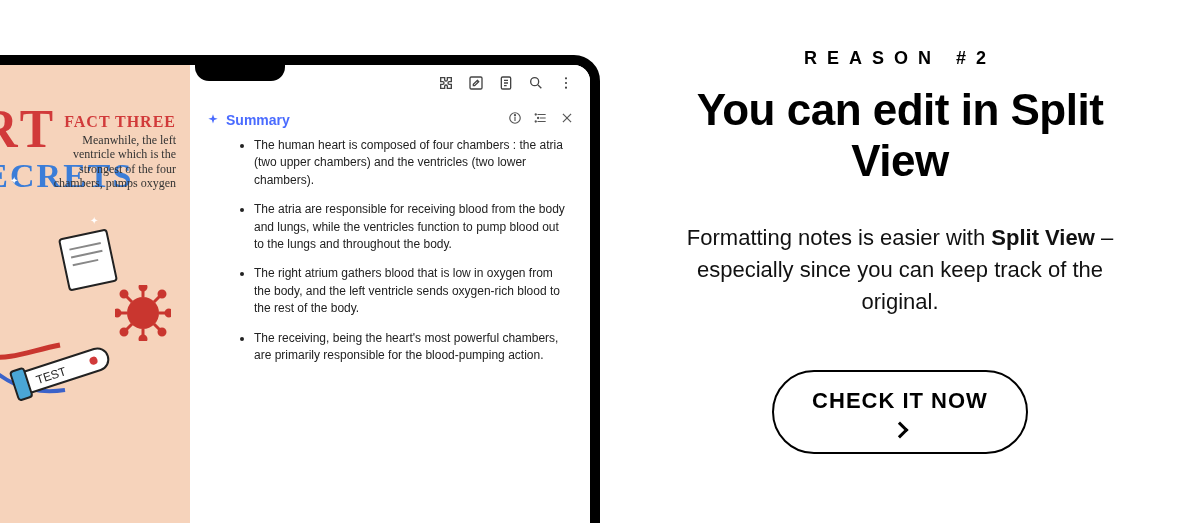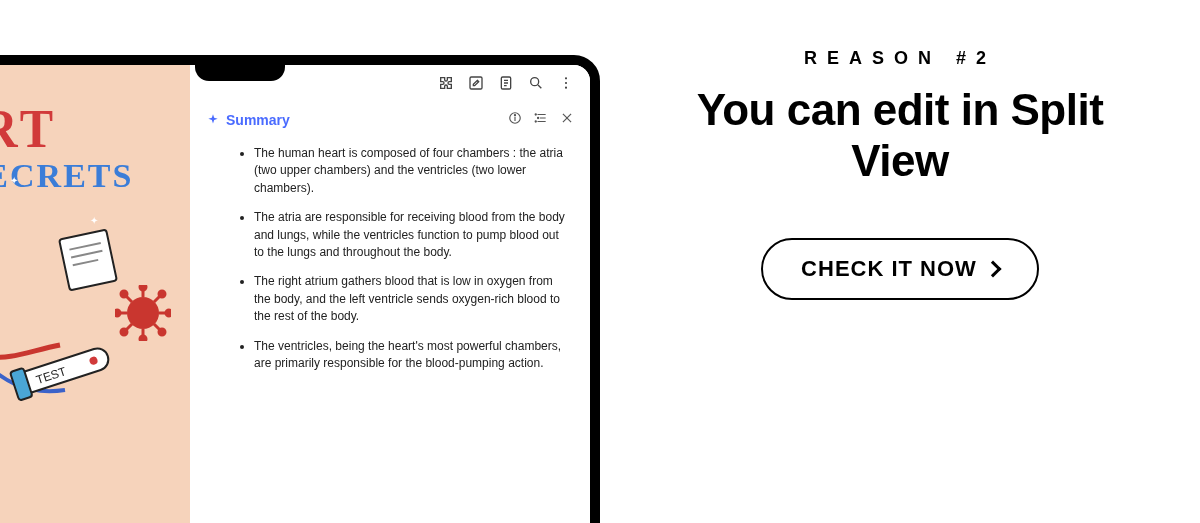--- a/index.html
+++ b/index.html
@@ -12,47 +12,51 @@
     .title-heart { font-family: Georgia, 'Times New Roman', serif; font-size:50px; font-weight:700; color:#d13a3a; letter-spacing:4px; line-height:1; transform:scaleY(1.1); }
     .title-of { font-family: 'Comic Sans MS', cursive; font-size:34px; color:#3b7dd8; letter-spacing:2px; margin-top:4px; font-weight:700; }
     .fact-three { position:absolute; right:14px; top:48px; width:130px; }
     .fact-three .flabel { color:#d13a3a; font-family:Georgia, serif; font-size:16px; font-weight:700; letter-spacing:1px; text-align:right;}
     .fact-three .ftxt { font-family: 'Brush Script MT', cursive; color:#333; font-size:12px; line-height:1.2; text-align:right; margin-top:2px;}
     .heart-vessel { position:absolute; bottom:20px; left:-30px; }
     .doodles { position:absolute; right:10px; top:170px; width:160px; height:160px; }
     .note-pane { flex:1; background:#fff; position:relative; padding:46px 16px 10px 16px; }
     .toolbar { position:absolute; top:10px; right:16px; display:flex; gap:14px; align-items:center; color:#555; }
     .toolbar svg { width:16px; height:16px; }
-    .summary-hd { display:flex; align-items:center; justify-content:space-between; margin-bottom:16px;}
+    .summary-hd { display:flex; align-items:center; justify-content:space-between; margin-bottom:8px;}
     .summary-hd-left { display:flex; align-items:center; gap:6px; color:#4a6bff; font-size:14px; font-weight:600;}
     .summary-hd-right { display:flex; align-items:center; gap:12px; color:#555;}
     .summary-hd-right svg { width:14px; height:14px; }
     .bullets { list-style:disc; padding-left:18px; color:#222; font-size:12px; line-height:1.45;}
     .bullets li { margin-bottom:12px; padding-right:4px;margin-left:30px;}
     .right { flex:1; display:flex; flex-direction:column; align-items:center; justify-content:flex-start; padding:48px 50px 12px 50px; }
     .eyebrow { letter-spacing:10px; font-size:18px; font-weight:600; color:#000; text-align:center; }
     .headline { font-size:44px; font-weight:800; line-height:1.15; text-align:center; margin-top:16px; letter-spacing:-0.5px;}
     .body { font-size:22px; color:#111; text-align:center; margin-top:36px; line-height:1.45; max-width:430px;}
     .body .bold { font-weight:700; }
-    .cta { display:inline-flex; align-items:center; gap:10px; border:2px solid #000; border-radius:999px; padding:16px 38px; font-size:22px; font-weight:800; letter-spacing:1px; margin-top:52px; cursor:pointer; background:#fff;}
+    .cta { display:inline-flex; align-items:center; gap:10px; border:2px solid #000; border-radius:999px; padding:16px 38px; font-size:22px; font-weight:800; letter-spacing:1px; margin-top:52px; cursor:pointer; background:#fff;flex-direction:column;}
     .chev { width:12px; height:12px; border-right:3px solid #000; border-top:3px solid #000; transform:rotate(45deg); }
     .spark { position:absolute; color:#fff; font-size:10px; }
     .tbtn { cursor:pointer; }
   </style>
 </head>
 <body>
 
 <div class="left">
   <div class="device-frame">
     <div class="notch"></div>
     <div class="device-inner">
 
       <div class="illus">
         <div class="title-heart">EART</div>
         <div class="title-of">OF SECRETS</div>
+        <div class="fact-three">
+          <div class="flabel">FACT THREE</div>
+          <div class="ftxt">Meanwhile, the left ventricle which is the strongest of the four chambers, pumps oxygen</div>
+        </div>
 
         <span class="spark" style="left:120px; top:110px;">✦</span>
 
         <span class="spark" style="left:200px; top:150px;">✦</span>
 
         <svg class="heart-vessel" width="210" height="240" viewBox="0 0 210 240">
           <path d="M60 10 C 60 60, 40 100, 50 160" stroke="#c9362f" stroke-width="8" fill="none"></path>
           <path d="M80 5 C 90 60, 80 110, 70 160" stroke="#c9362f" stroke-width="7" fill="none"></path>
           <path d="M100 8 C 120 60, 150 40, 200 30" stroke="#c9362f" stroke-width="5" fill="none"></path>
           <path d="M95 20 C 100 70, 90 120, 80 160" stroke="#3b62c9" stroke-width="6" fill="none"></path>
@@ -169,27 +173,30 @@
                   <line x1="19" y1="5" x2="5" y2="19"></line>
                 </svg>
             </span>
           </div>
         </div>
 
         <ul class="bullets">
           <li>The human heart is composed of four chambers : the atria (two upper chambers) and the ventricles (two lower chambers).</li>
           <li>The atria are responsible for receiving blood from the body and lungs, while the ventricles function to pump blood out to the lungs and throughout the body.</li>
           <li>The right atrium gathers blood that is low in oxygen from the body, and the left ventricle sends oxygen-rich blood to the rest of the body.</li>
-          <li>The ventricles, being the heart's most powerful chambers, are primarily responsible for the blood-pumping action.</li>
+          <li>The receiving, being the heart's most powerful chambers, are primarily responsible for the blood-pumping action.</li>
         </ul>
       </div>
     </div>
   </div>
 </div>
 
 <div class="right">
   <div class="eyebrow">REASON #2</div>
   <div class="headline">You can edit in Split View</div>
+  <div class="body">
+    <span>Formatting notes is easier with </span><span class="bold">Split View</span><span> – especially since you can keep track of the original.</span>
+  </div>
   <a class="cta">
     <span>CHECK IT NOW</span>
     <span class="chev"></span>
   </a>
 </div>
 
 </body></html>

